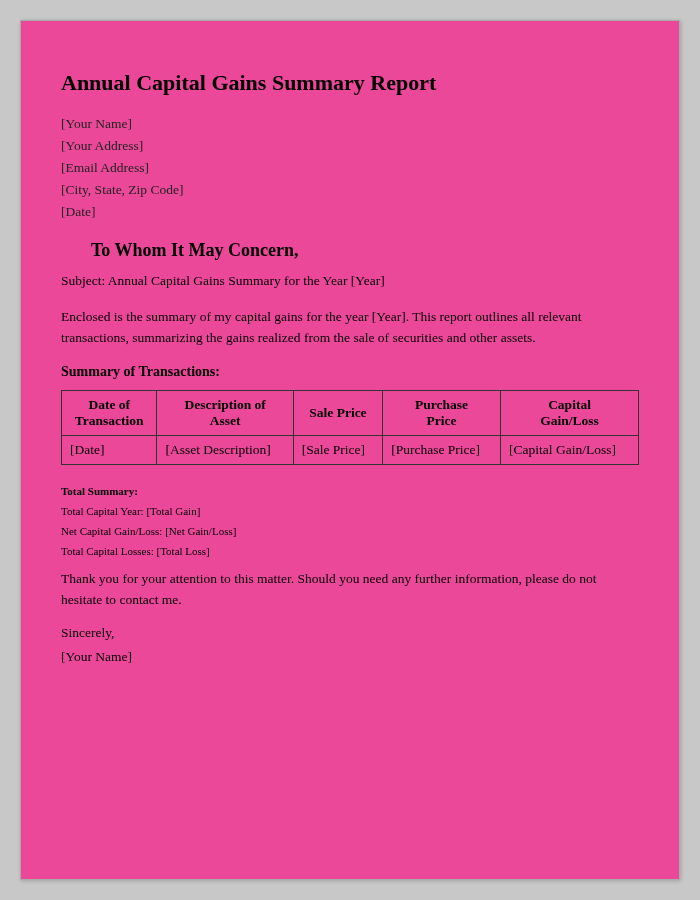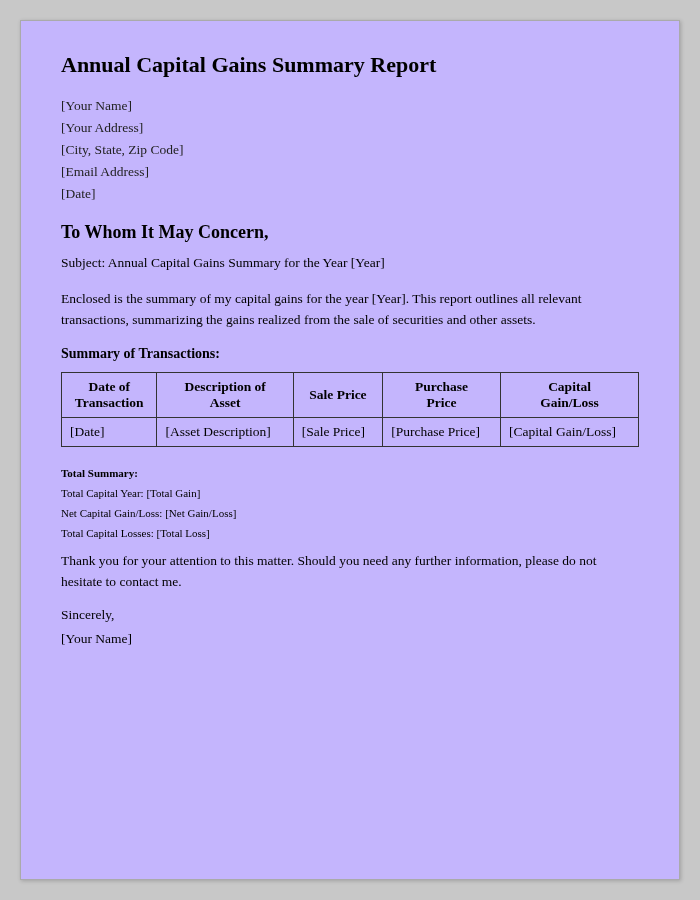--- a/index.html
+++ b/index.html
@@ -12,24 +12,24 @@
       background: #c8c8c8;
       display: flex;
       justify-content: center;
       align-items: flex-start;
       min-height: 900px;
       padding: 20px;
       font-family: 'Times New Roman', Times, serif;
     }
 
     .page {
-      background: #c4b5fd;
+      background: #ec4899;
       width: 660px;
       min-height: 860px;
-      padding: 30px 40px 40px 40px;
+      padding: 48px 40px 40px 40px;
       border: 1px solid #aaa;
       box-shadow: 1px 1px 4px rgba(0,0,0,0.2);
     }
 
     .report-title {
       font-size: 22px;
       font-weight: bold;
       margin-bottom: 18px;
       line-height: 1.3;
     }
@@ -38,20 +38,21 @@
       font-size: 13.5px;
       margin-bottom: 6px;
       color: #222;
     }
 
     .greeting {
       font-size: 18px;
       font-weight: bold;
       margin-top: 20px;
       margin-bottom: 12px;
+      margin-left: 30px;
     }
 
     .subject-line {
       font-size: 13.5px;
       margin-bottom: 18px;
     }
 
     .dear-line {
       font-size: 13.5px;
       margin-bottom: 10px;
@@ -114,22 +115,22 @@
 </head>
 <body>
 
 <div class="page">
 
   <h1 class="report-title">Annual Capital Gains Summary Report</h1>
 
   <div class="sender-info">
     <p>[Your Name]</p>
     <p>[Your Address]</p>
+    <p>[Email Address]</p>
     <p>[City, State, Zip Code]</p>
-    <p>[Email Address]</p>
     <p>[Date]</p>
   </div>
 
   <h2 class="greeting">To Whom It May Concern,</h2>
 
   <p class="subject-line">Subject: Annual Capital Gains Summary for the Year [Year]</p>
   <p class="body-paragraph">Enclosed is the summary of my capital gains for the year [Year]. This report outlines all relevant transactions, summarizing the gains realized from the sale of securities and other assets.</p>
 
   <p class="section-heading">Summary of Transactions:</p>
 

